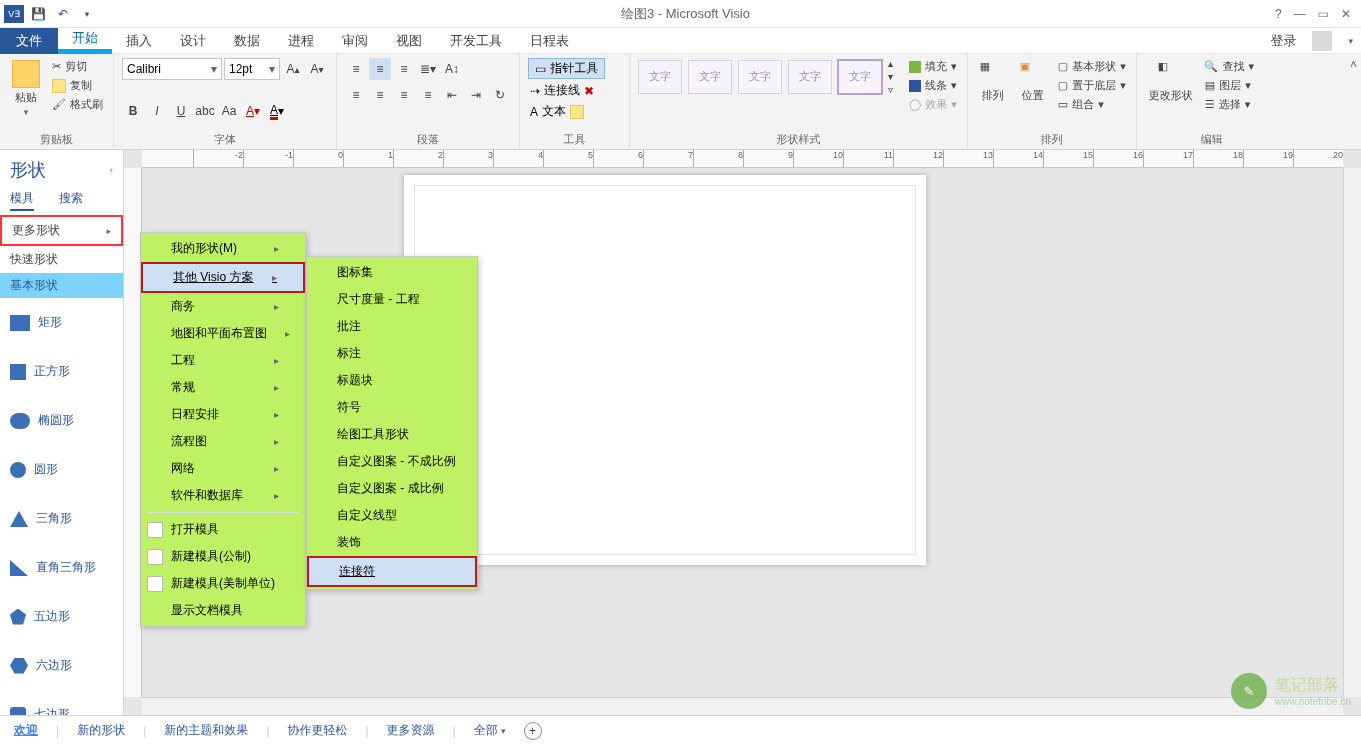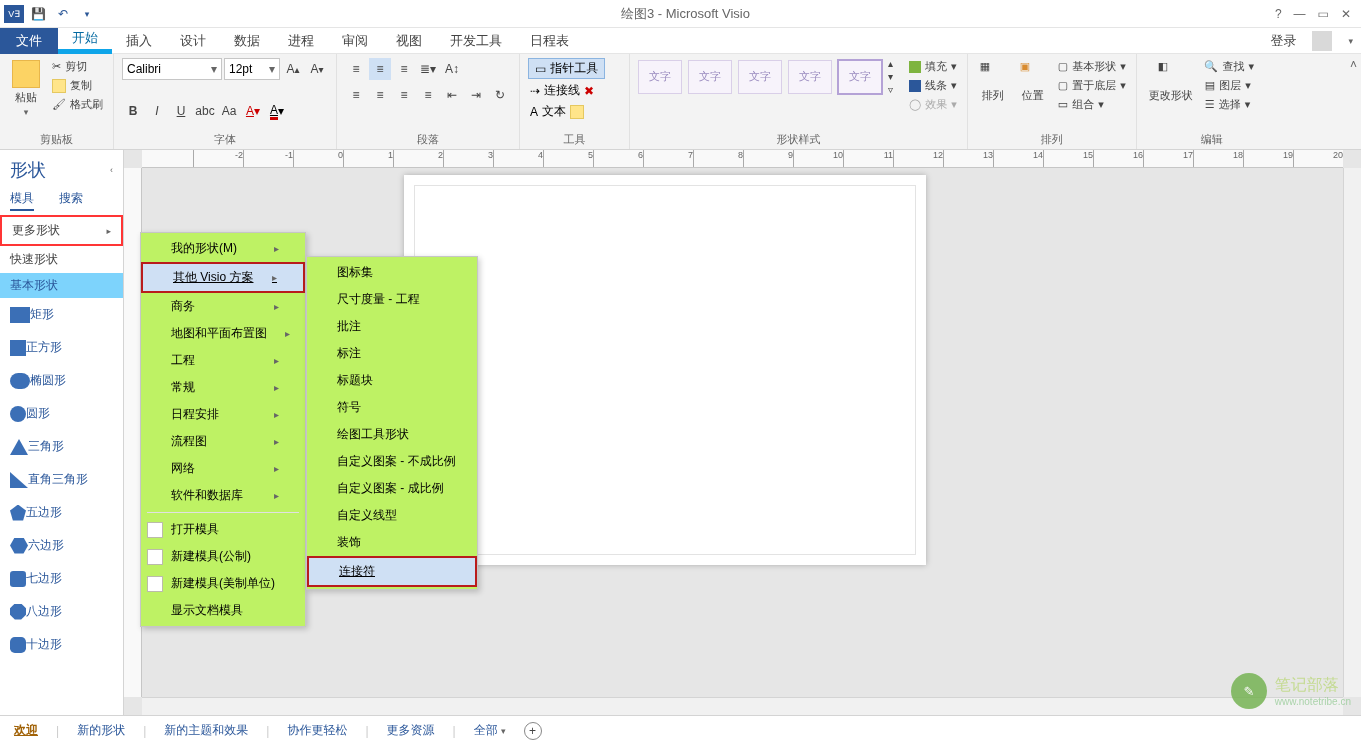--- a/index.html
+++ b/index.html
@@ -39,42 +39,42 @@
 
 .workspace { position: absolute; top: 150px; bottom: 30px; left: 0; right: 0; display: flex; }
 .shapespane { width: 124px; background: #fff; border-right: 1px solid #d4d4d4; display: flex; flex-direction: column; overflow:hidden;}
 .shapespane .hdr { padding: 8px 10px 4px 10px; color: #2b579a; font-size: 18px; display:flex; justify-content:space-between; align-items:center;}
 .shapespane .tabs { display: flex; gap: 25px; padding: 4px 10px; font-size: 12px; }
 .shapespane .tabs .t { color:#2b579a; }
 .shapespane .tabs .t.active { border-bottom:2px solid #2b579a; padding-bottom:2px;}
 .shapespane .listitem { padding: 5px 10px; font-size: 12px; color:#444; display:flex; align-items:center; justify-content:space-between;}
 .shapespane .listitem.hl { border:2px solid #ff3535; }
 .shapespane .sect { background:#7dd3fc; padding:4px 10px; color:#2b579a; font-size:12px;}
-.shape-row { display:flex; align-items:center; padding:8px 10px; font-size:12px; color:#2b579a;}
+.shape-row { display:flex; align-items:center; gap:8px; padding:16px 10px; font-size:12px; color:#2b579a;}
 .shape-ic { width:20px; height:16px; }
 
 .canvas { flex:1; position: relative; background: #e6e6e6; overflow:hidden;}
 .ruler-h { position:absolute; top:0; left:18px; right:18px; height:18px; background:#f9f9f9; border-bottom:1px solid #c6c6c6; font-size:9px; color:#666; overflow:hidden;text-align:right;}
 .ruler-v { position:absolute; top:18px; bottom:18px; left:0; width:18px; background:#f9f9f9; border-right:1px solid #c6c6c6;}
 .ruler-h .tick{ display:inline-block; width:50px; border-left:1px solid #aaa; height:18px; padding-left:2px;}
 .page { position:absolute; left:280px; top:25px; width:522px; height:390px; background:#fff; box-shadow:0 0 6px rgba(0,0,0,.25); padding:10px;}
 .page .inner { width:100%; height:100%; border:1px solid #e3e3e3;}
 .scroll-h { position:absolute; bottom:0; left:18px; right:18px; height:18px; background:#f1f1f1; border-top:1px solid #d4d4d4;}
 .scroll-v { position:absolute; top:18px; bottom:18px; right:0; width:18px; background:#f1f1f1; border-left:1px solid #d4d4d4;}
 
 .menu { position:absolute; background:#bef264; border:1px solid #c6c6c6; box-shadow:2px 2px 6px rgba(0,0,0,.2); font-size:12px; padding:2px 0; z-index:50;}
 .menu .mi { padding:5px 26px 5px 30px; display:flex; align-items:center; justify-content:space-between; gap:18px; white-space:nowrap; position:relative;}
 .menu .mi .arrow{ color:#666; font-size:10px;}
 .menu .mi.hov { background:#cfe0f4; }
 .menu .mi.red { border:2px solid #b91c1c;text-decoration:underline; }
 .menu .sep { height:1px; background:#e1e1e1; margin:3px 6px;}
 .menu .mi .mico { position:absolute; left:6px; width:16px; height:16px; border:1px solid #bba; background:#fff;}
 
 .statusbar { position:absolute; left:0; right:0; bottom:0; height:30px; background:#fff; border-top:1px solid #d4d4d4; display:flex; align-items:center; padding:0 14px; gap:18px; font-size:12px; color:#2b579a;}
-.statusbar .sitem.active{ color:#a16207; font-weight:bold;text-decoration:underline;}
+.statusbar .sitem.active{ color:#3b82f6; font-weight:bold;text-decoration:underline;}
 .statusbar .bar{ color:#ccc;}
 .statusbar .plus{ width:18px; height:18px; border:1px solid #888; border-radius:50%; display:flex; align-items:center; justify-content:center; color:#444;}
 .watermark{ position:absolute; right:10px; bottom:36px; color:#bcd87e; font-size:13px; opacity:.8; display:flex; align-items:center; gap:8px;}
 .wmbadge{ width:36px; height:36px; border-radius:50%; background:#6fb04a; display:flex; align-items:center; justify-content:center; color:#fff;}
 
 .tri{ color:#666; font-size:9px;}
 </style>
 </head>
 <body>
 

